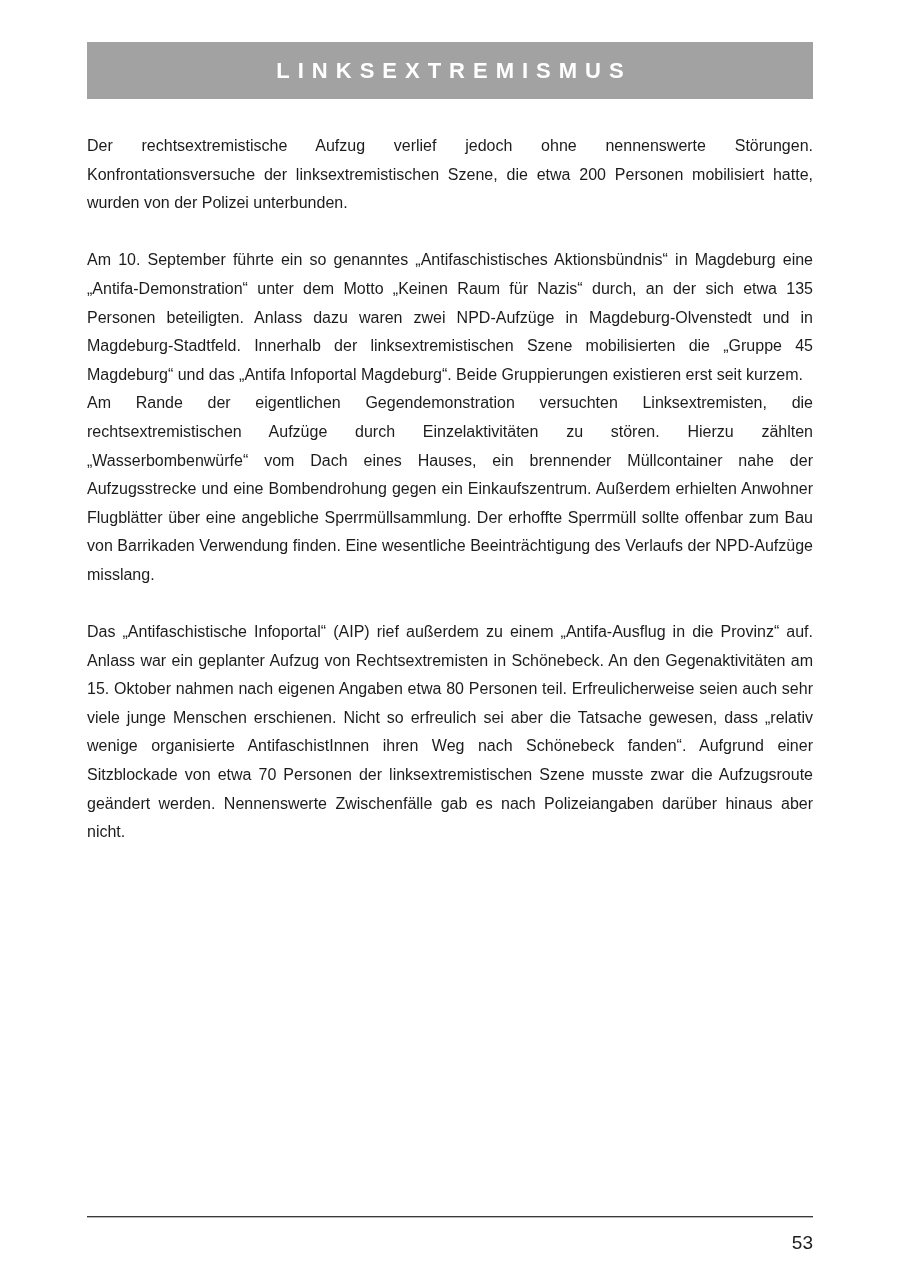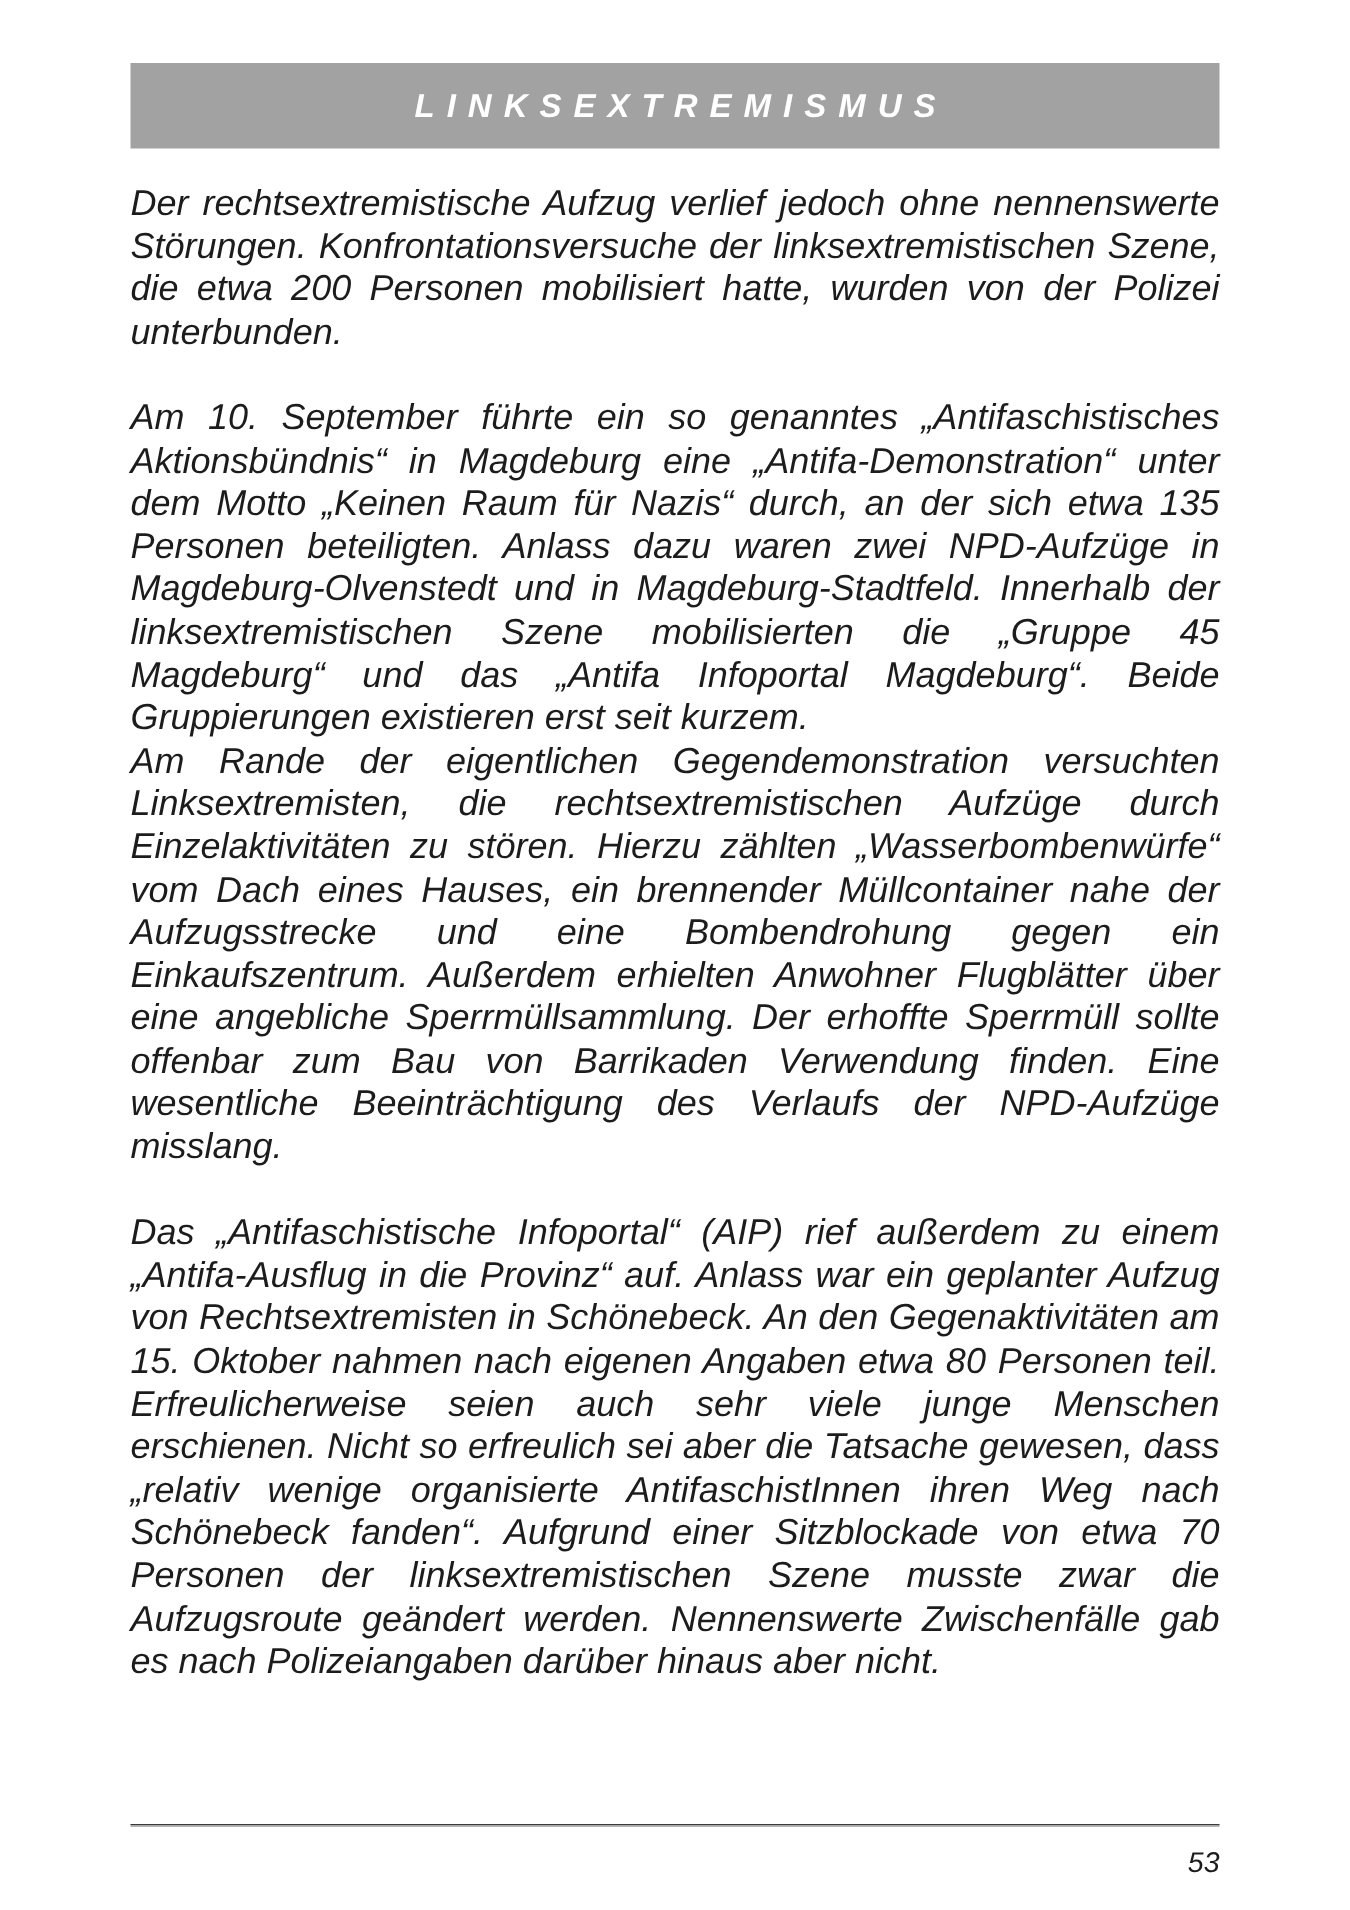--- a/index.html
+++ b/index.html
@@ -11,21 +11,20 @@
     width: 900px;
     height: 1273px;
     position: relative;
     overflow: hidden;
     font-family: "Liberation Sans", "DejaVu Sans", sans-serif;
     color: #1c1c1c;
   }
   .page {
     position: absolute;
     inset: 0;
-    font-style: italic;
   }
   .header-banner {
     position: absolute;
     left: 87px;
     top: 42px;
     width: 726px;
     height: 57px;
     background: #a2a2a2;
     display: flex;
     align-items: center;
@@ -35,23 +34,23 @@
     color: #ffffff;
     font-size: 22px;
     font-weight: bold;
     letter-spacing: 8px;
     text-indent: 8px; 
     white-space: nowrap;
   }
   .content {
     position: absolute;
     left: 87px;
-    top: 122px;
+    top: 132px;
     width: 726px;
-    font-size: 24px;
+    font-size: 16px;
     line-height: 28.6px;
     text-align: justify;
     text-justify: inter-word;
   }
   .para {
     margin: 0;
   }
   .para.gap-after {
     margin-bottom: 28.6px;
   }

